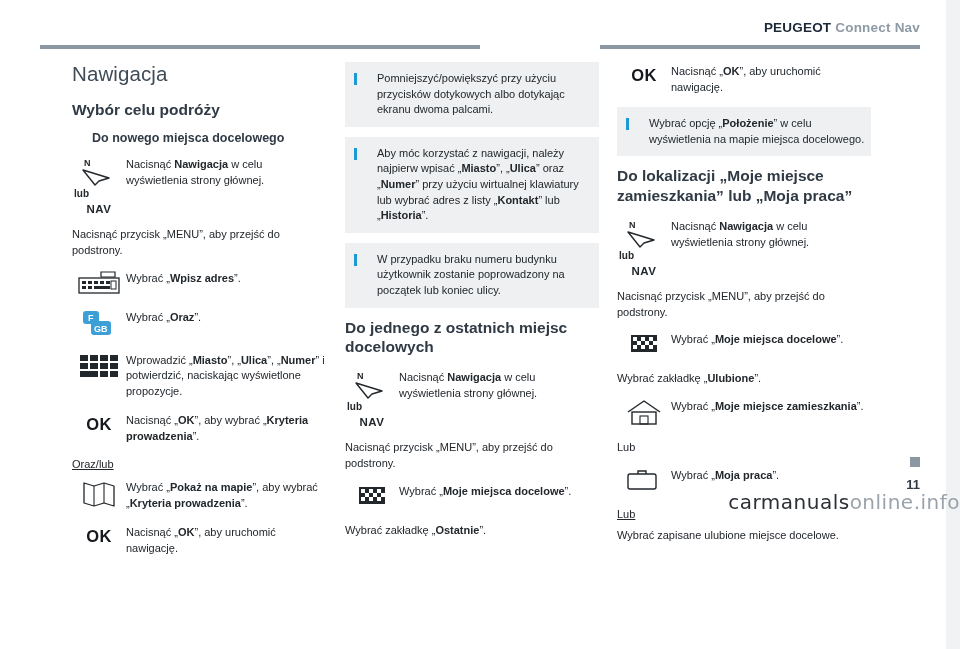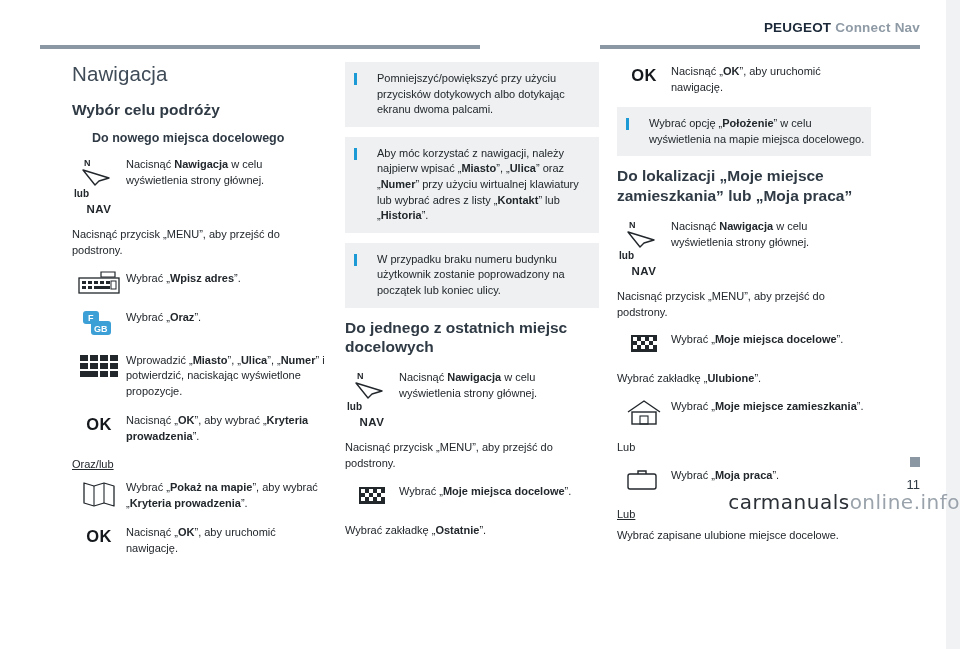--- a/index.html
+++ b/index.html
@@ -161,21 +161,21 @@
     bottom: 47px;
     width: 10px;
     height: 10px;
     background: #8b97a3;
   }
   .pagenum {
     position: absolute;
     right: 40px;
     bottom: 22px;
     font-size: 13px;
-    font-weight: normal;
+    font-weight: bold;
     color: #2f3a45;
   }
   .watermark {
     position: absolute;
     right: 0;
     bottom: 0;
     font-size: 20px;
     letter-spacing: 0.5px;
     color: #2b3036;
     font-family: "DejaVu Sans", sans-serif;

